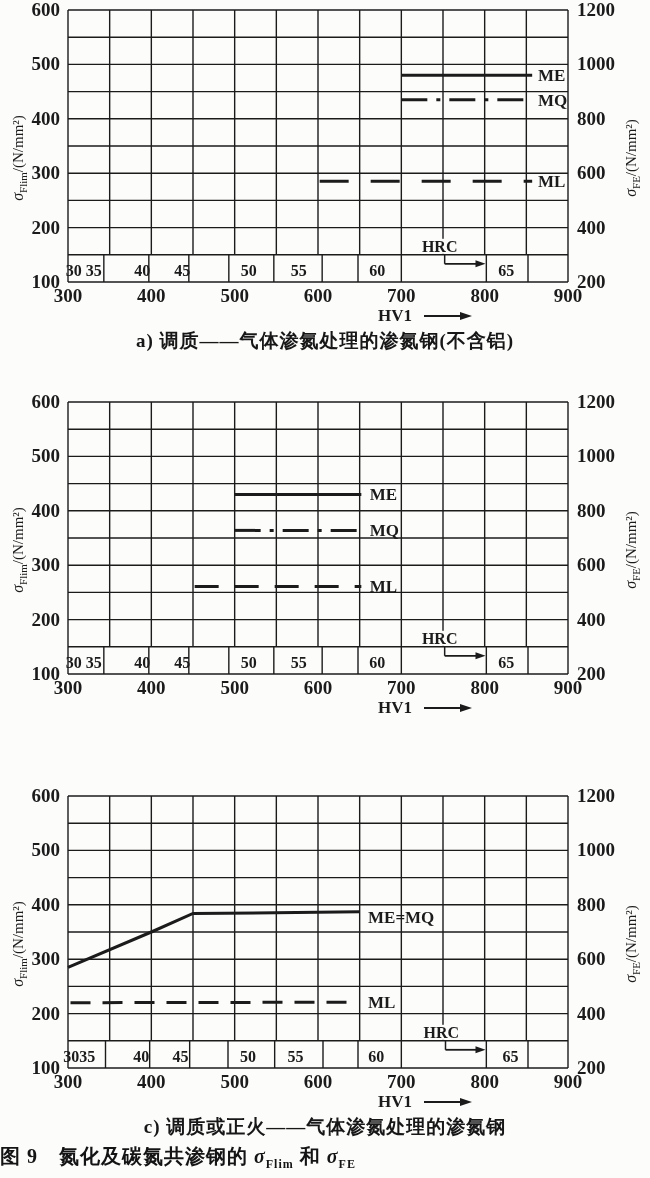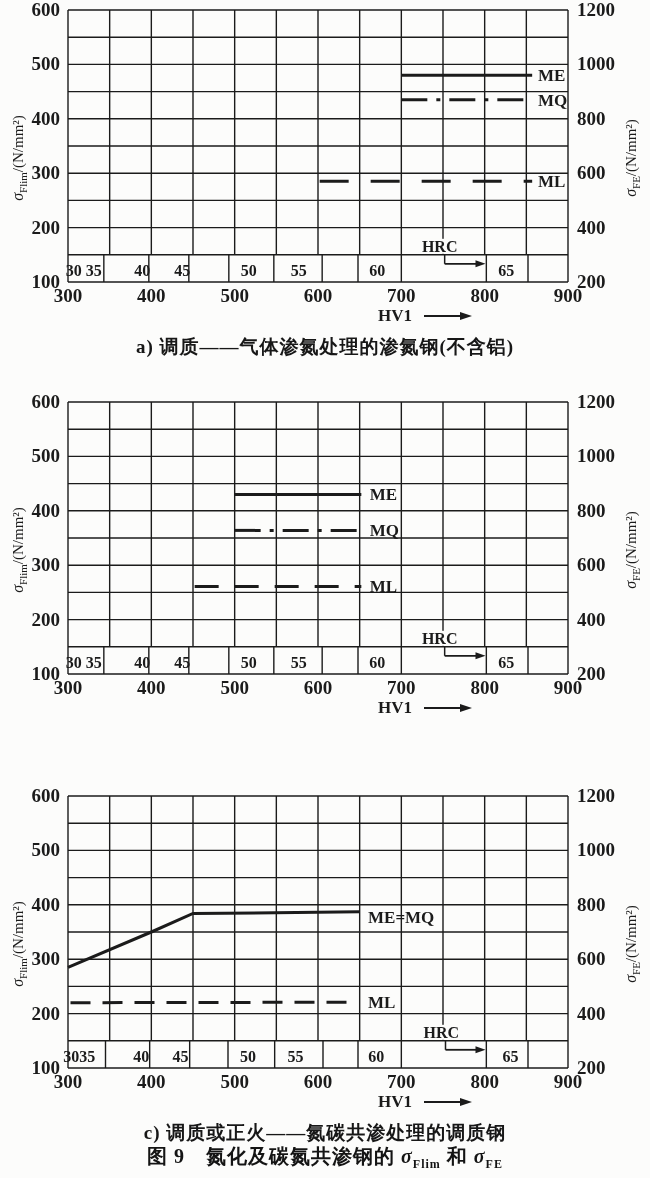--- a/index.html
+++ b/index.html
@@ -17,27 +17,27 @@
   #block-a{top:0;}
   #block-b{top:392px;}
   #block-c{top:786px;}
   .chart-svg{display:block;}
   .caption{
     width:100%;
     text-align:center;
     font-size:19px;
     font-weight:700;
     letter-spacing:1px;
-    margin-top:6px;
+    margin-top:0px;
     color:#171717;
   }
   .figure-title{
     position:absolute;
     top:1143px;left:0;width:100%;
-    text-align:center;
+    text-align:left;
     font-size:20px;
     font-weight:700;
     letter-spacing:1px;
     color:#141414;
   }
   .figure-title sub{font-size:12px;}
   .figure-title .sym{font-style:italic;}
 </style>
 </head>
 <body>
@@ -328,18 +328,18 @@
           <text x="577" y="16">1200</text>
         </g>
         <g>
           <text x="412" y="321" font-size="17" font-weight="600" fill="#1b1b1b" text-anchor="end">HV1</text>
           <line x1="424" y1="316" x2="462" y2="316" stroke="#1b1b1b" stroke-width="2"></line>
           <polygon points="472,316 460,312 460,320" fill="#1b1b1b"></polygon>
         </g>
         <text transform="translate(23,158) rotate(-90)" text-anchor="middle" font-size="15" fill="#1b1b1b"><tspan font-style="italic" font-size="16">σ</tspan><tspan font-size="11" dy="4">Flim</tspan><tspan dy="-4">/(N/mm²)</tspan></text>
         <text transform="translate(636,158) rotate(-90)" text-anchor="middle" font-size="15" fill="#1b1b1b"><tspan font-style="italic" font-size="16">σ</tspan><tspan font-size="11" dy="4">FE</tspan><tspan dy="-4">/(N/mm²)</tspan></text>
       </svg>
-    <div class="caption">c) 调质或正火——氮碳共渗处理的调质钢</div>
+    <div class="caption">c) 调质或正火——气体渗氮处理的渗氮钢</div>
   </div>
 
   <div class="figure-title"><span>图 9　氮化及碳氮共渗钢的 </span><span class="sym">σ</span><sub>Flim</sub><span> 和 </span><span class="sym">σ</span><sub>FE</sub></div>
 
 </div>
 
 </body></html>

